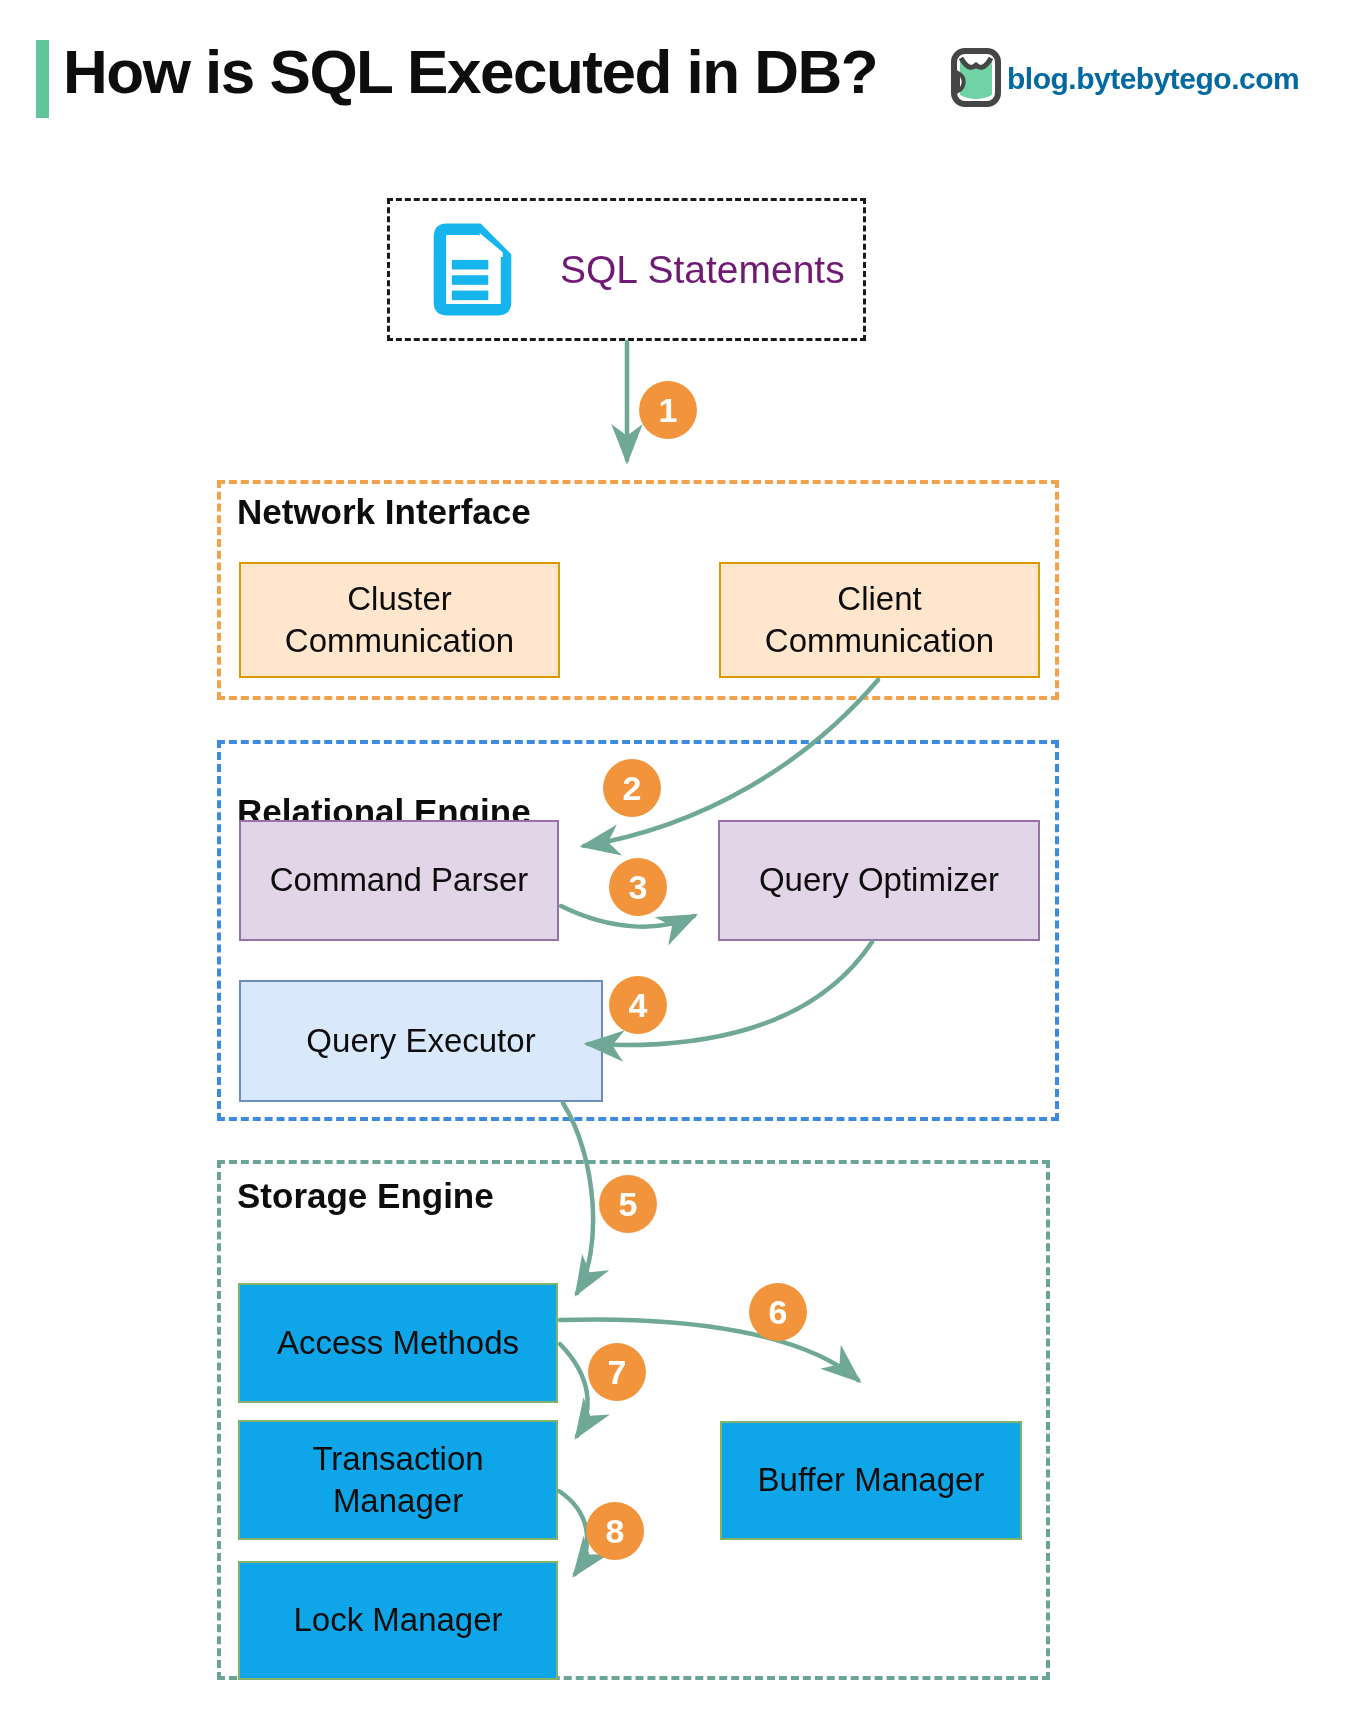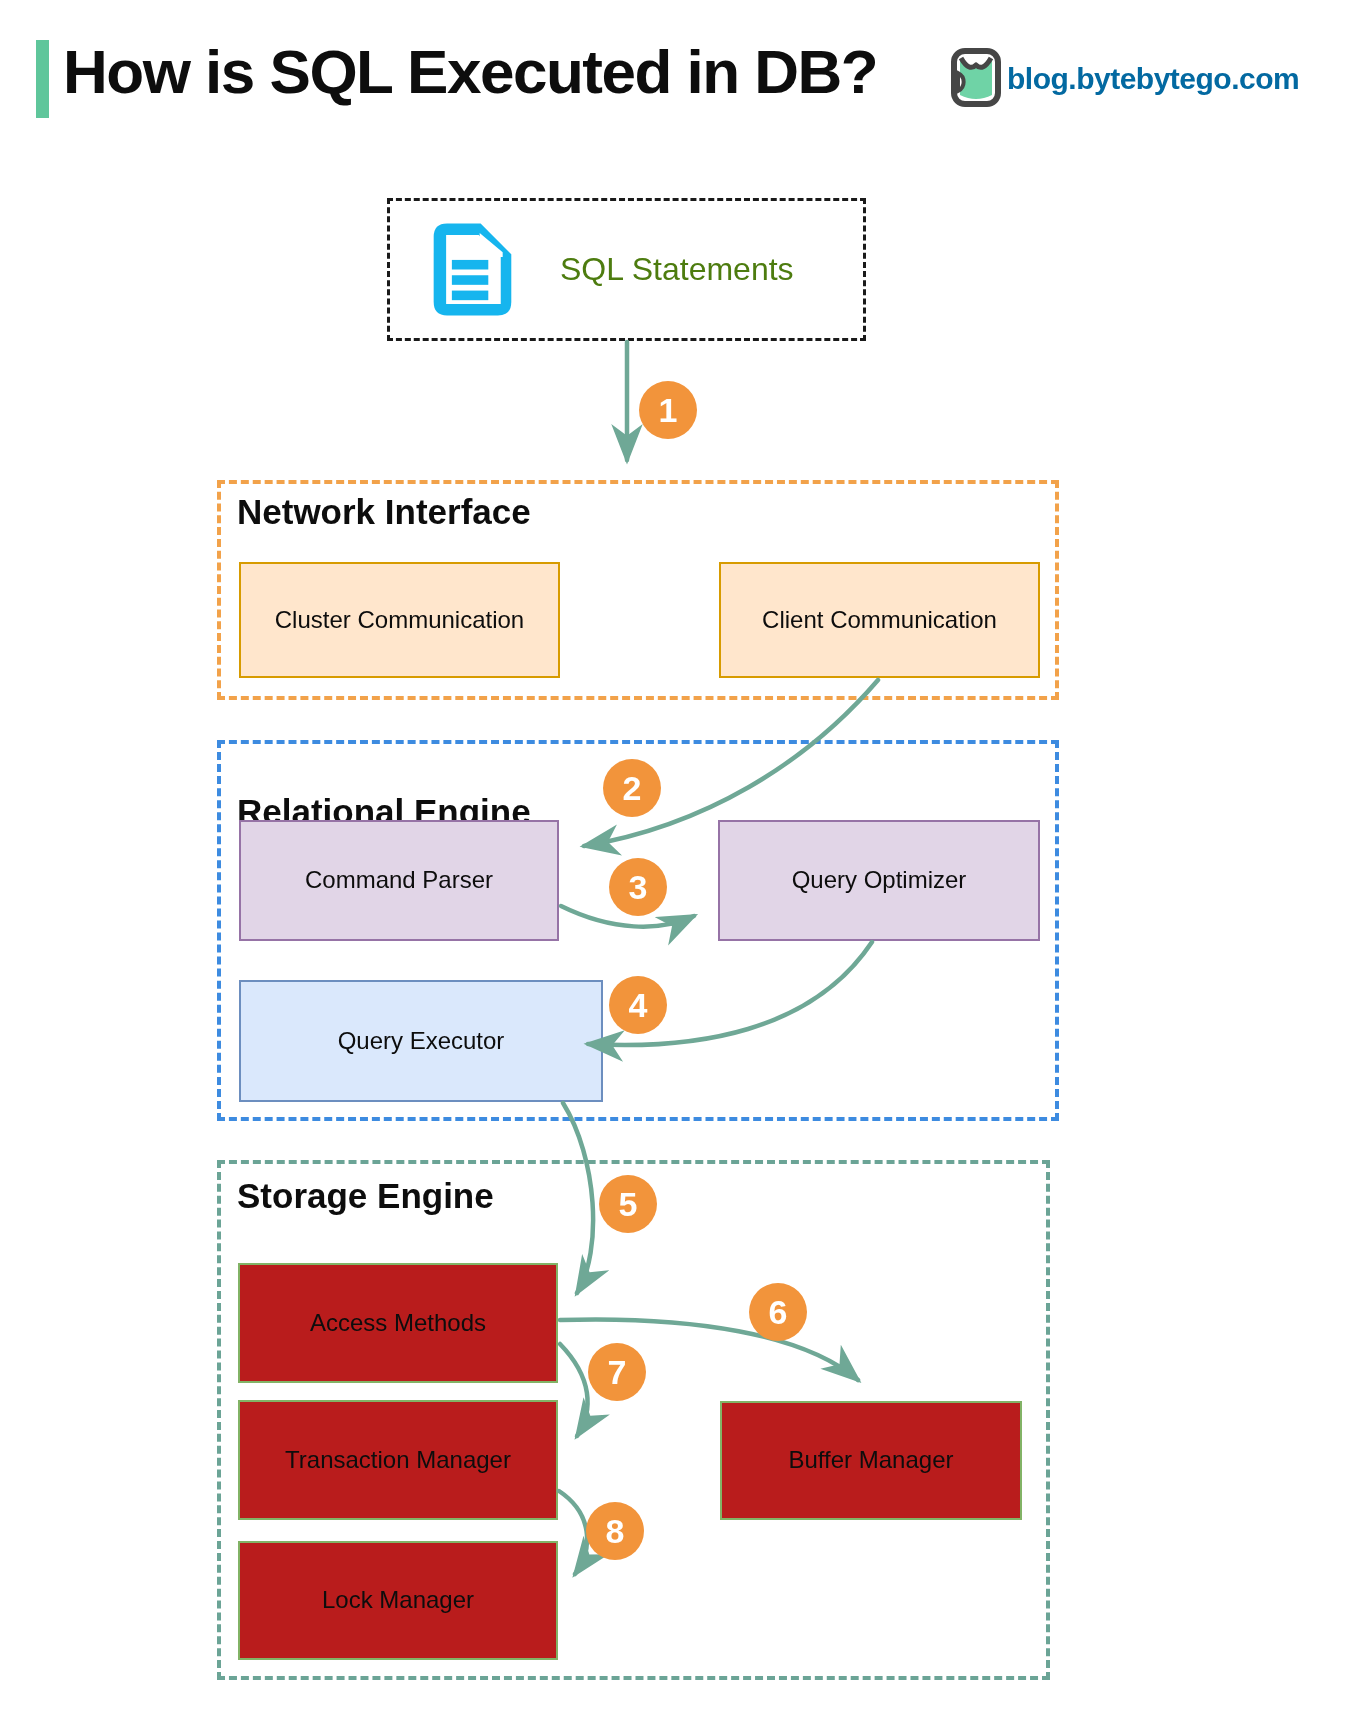--- a/index.html
+++ b/index.html
@@ -16,43 +16,43 @@
     left:63px; top:36px; font-size:62px; font-weight:700; letter-spacing:-1.5px;
     white-space:nowrap; color:#0d0d0d;
   }
   #site-label { left:1007px; top:62px; font-size:30px; font-weight:700; letter-spacing:-0.5px; color:#0369a1; }
 
   
   #source-box {
     left:387px; top:198px; width:479px; height:143px;
     border:3px dashed #1a1a1a; display:flex; align-items:center; gap:42px; padding-left:36px;
   }
-  #source-label { font-size:32px; color:#4d7c0f; }
+  #source-label { font-size:39px; color:#701a75; }
 
   
   .section { border-style:dashed; border-width:4px; }
   #section-network  { left:217px; top:480px;  width:842px; height:220px; border-color:#F2A24A; }
   #section-relational{ left:217px; top:740px; width:842px; height:381px; border-color:#3D8BE0; }
   #section-storage  { left:217px; top:1160px; width:833px; height:520px; border-color:#6BA496; }
   .section-label { font-size:35px; font-weight:700; color:#0d0d0d; white-space:nowrap;text-align:right; }
   #label-network   { left:237px; top:752px;  }
   .section-label { position:absolute; }
   #label-network   { left:237px; top:492px; }
   #label-relational{ left:237px; top:755px;margin-top:37px; }
   #label-storage   { left:237px; top:1176px; }
 
   
   .node {
     display:flex; align-items:center; justify-content:center; text-align:center;
-    font-size:24px; line-height:1.28; color:#0d0d0d; border:2px solid; padding:16px 10px;
+    font-size:33px; line-height:1.28; color:#0d0d0d; border:2px solid; padding:16px 10px;
   }
   .node.orange { background:#FFE6CC; border-color:#D79B00; }
   .node.purple { background:#E1D5E7; border-color:#9673A6; }
   .node.blue   { background:#DAE8FC; border-color:#6C8EBF; }
-  .node.green  { background:#b91c1c; border-color:#82B366; }
+  .node.green  { background:#0ea5e9; border-color:#82B366;margin-top:20px; }
 
   #node-cluster  { left:239px; top:562px; width:321px; height:116px; }
   #node-client   { left:719px; top:562px; width:321px; height:116px; }
   #node-parser   { left:239px; top:820px; width:320px; height:121px; }
   #node-optimizer{ left:718px; top:820px; width:322px; height:121px; }
   #node-executor { left:239px; top:980px; width:364px; height:122px; }
   #node-access   { left:238px; top:1263px; width:320px; height:120px; }
   #node-transaction{ left:238px; top:1400px; width:320px; height:120px; }
   #node-buffer   { left:720px; top:1401px; width:302px; height:119px; }
   #node-lock     { left:238px; top:1541px; width:320px; height:119px; }

